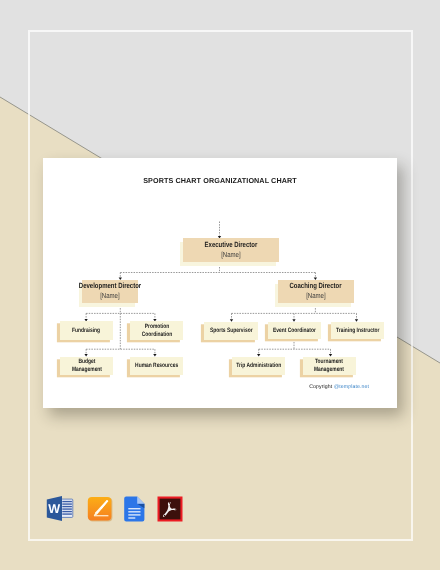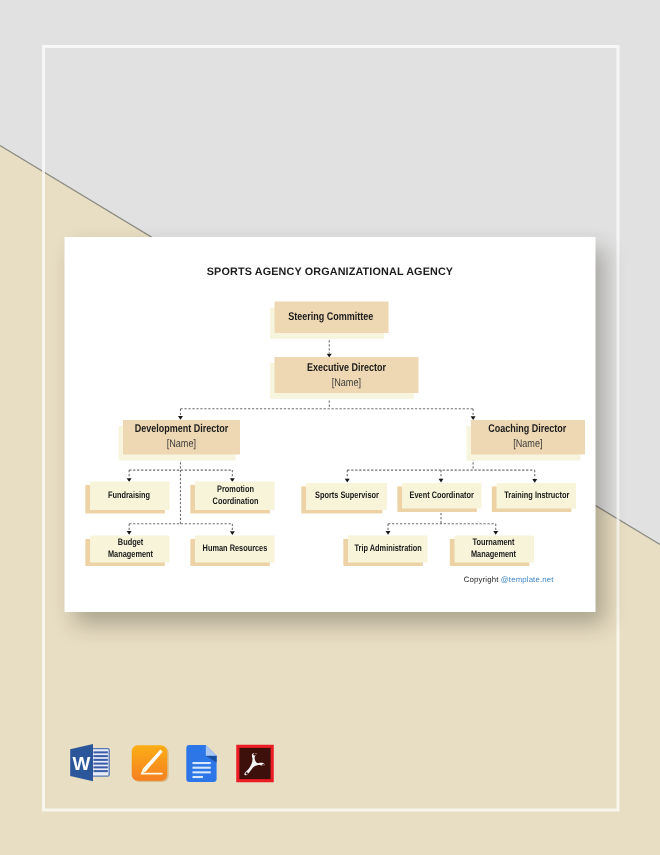--- a/index.html
+++ b/index.html
@@ -41,21 +41,21 @@
 <body>
 
 <div id="stage">
   <div class="bg-gray"></div>
   <svg class="bg-diag-line" width="440" height="570" viewBox="0 0 440 570">
     <line x1="0" y1="97" x2="440" y2="363" stroke="#8d8d85" stroke-width="0.9"></line>
   </svg>
   <div class="frame"></div>
 
   <div class="card">
-    <div class="title">SPORTS AGENCY ORGANIZATIONAL AGENCY</div>
+    <div class="title">SPORTS CHART ORGANIZATIONAL CHART</div>
 
     <svg class="connectors" width="354" height="250" viewBox="0 0 354 250">
       <g fill="none" stroke="#6f6f6f" stroke-width="0.72" stroke-dasharray="1.5 1.15">
 
         <path d="M176.5 63.5 L176.5 77.6"></path>
 
         <path d="M176.5 103.7 L176.5 114.5 M77.3 114.5 L272.4 114.5 M77.3 114.5 L77.3 118.8 M272.4 114.5 L272.4 118.8"></path>
 
         <path d="M77.3 144.8 L77.3 155.4 M43.1 155.4 L111.9 155.4 M43.1 155.4 L43.1 160.8 M111.9 155.4 L111.9 160.8"></path>
 
@@ -74,35 +74,32 @@
         <path d="M43.1 198.5 l-1.65 -2.5 l3.3 0 z"></path>
         <path d="M111.9 198.6 l-1.65 -2.5 l3.3 0 z"></path>
         <path d="M188.5 163.7 l-1.65 -2.5 l3.3 0 z"></path>
         <path d="M251.0 163.7 l-1.65 -2.5 l3.3 0 z"></path>
         <path d="M313.5 163.8 l-1.65 -2.5 l3.3 0 z"></path>
         <path d="M215.7 198.5 l-1.65 -2.5 l3.3 0 z"></path>
         <path d="M287.5 198.5 l-1.65 -2.5 l3.3 0 z"></path>
       </g>
     </svg>
 
-    <div class="node lv1" style="left:139.8px;top:42.5px;width:76px;height:21px;">
-      <div class="lbl">Steering Committee</div>
-    </div>
 
     <div class="node lv1" style="left:139.9px;top:80.4px;width:96px;height:23.3px;">
       <div class="lbl">Executive Director</div>
       <div class="sub">[Name]</div>
     </div>
 
-    <div class="node lv1" style="left:38.9px;top:121.9px;width:78px;height:22.9px;justify-content:center;">
+    <div class="node lv1" style="left:38.9px;top:121.9px;width:56px;height:22.9px;justify-content:center;">
       <div class="lbl">Development Director</div>
       <div class="sub">[Name]</div>
     </div>
 
-    <div class="node lv1" style="left:235px;top:122px;width:75.9px;height:22.8px;margin-left:36px;">
+    <div class="node lv1" style="left:235px;top:122px;width:75.9px;height:22.8px;">
       <div class="lbl">Coaching Director</div>
       <div class="sub">[Name]</div>
     </div>
 
     <div class="node lv3" style="left:16.9px;top:163.4px;width:52.9px;height:18.3px;">
       <div class="lbl">Fundraising</div>
     </div>
 
     <div class="node lv3" style="left:87.1px;top:163.4px;width:52.9px;height:18.3px;">
       <div class="lbl wrap">Promotion Coordination</div>

